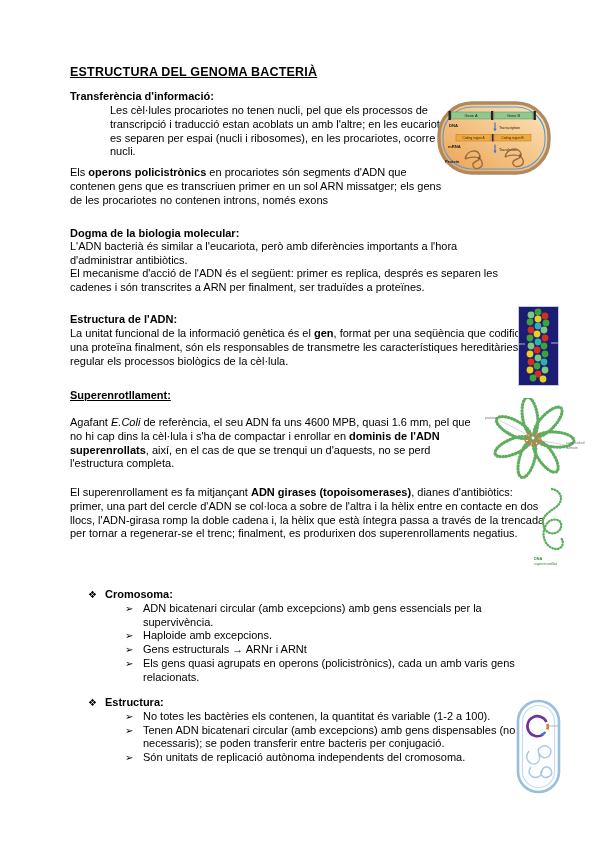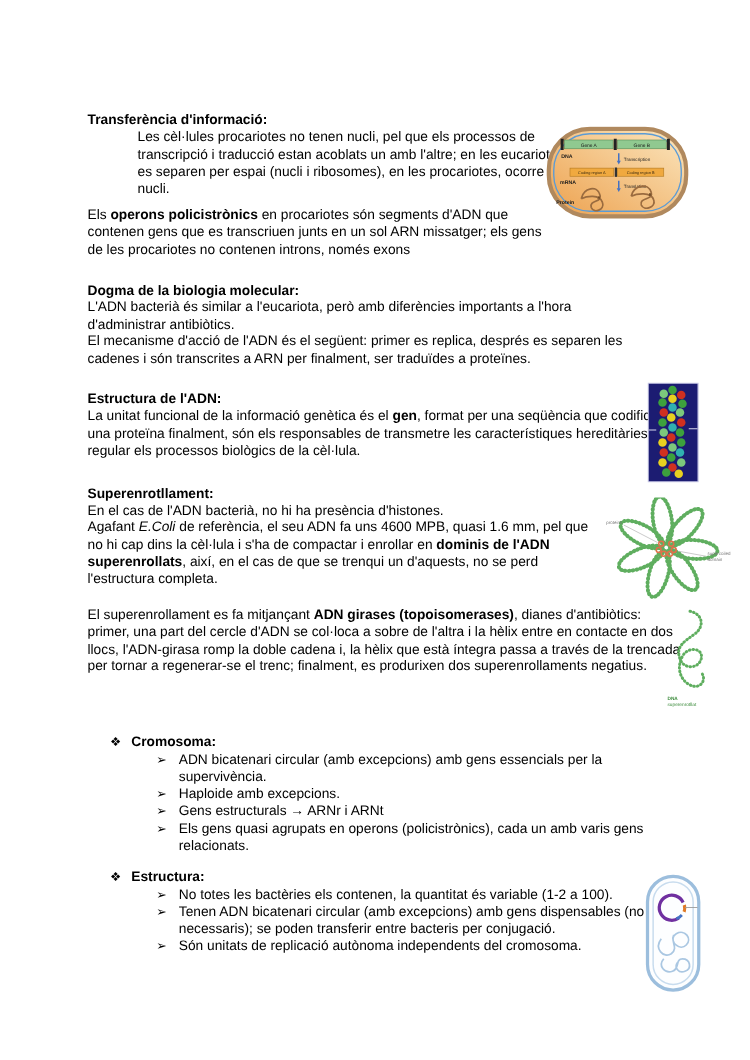--- a/index.html
+++ b/index.html
@@ -17,34 +17,34 @@
   .lvl2 .bul{width:18px;flex:0 0 18px;font-family:"DejaVu Sans",sans-serif;font-size:10px;}
   .lvl2 .txt{width:402px;}
   figure{margin:0;}
   svg text{font-family:"Liberation Sans",sans-serif;}
 </style>
 </head>
 <body>
 
 <div class="page">
 
+  <div class="abs title" style="left:70px;top:66px;">ESTRUCTURA DEL GENOMA BACTERIÀ</div>
 
   <div class="abs h" style="left:70px;top:90px;">Transferència d'informació:</div>
   <p class="abs" style="left:70px;top:104px;width:356px;margin-left:40px;">Les cèl·lules procariotes no tenen nucli, pel que els processos de transcripció i traducció estan acoblats un amb l'altre; en les eucariotes, es separen per espai (nucli i ribosomes), en les procariotes, ocorre tot al nucli.</p>
-  <p class="abs" style="left:70px;top:166px;width:372px;"><span>Els </span><span class="b">operons policistrònics</span><span> en procariotes són segments d'ADN que contenen gens que es transcriuen junts en un sol ARN missatger; els gens de les procariotes no contenen introns, només exons</span></p>
+  <p class="abs" style="left:70px;top:166px;width:372px;"><span>Els </span><span class="b">operons policistrònics</span><span> en procariotes són segments d'ADN que contenen gens que es transcriuen primer en un sol ARN missatger; els gens de les procariotes no contenen introns, només exons</span></p>
 
   <div class="abs h" style="left:70px;top:227px;text-align:right;">Dogma de la biologia molecular:</div>
   <p class="abs" style="left:70px;top:240px;width:430px;">L'ADN bacterià és similar a l'eucariota, però amb diferències importants a l'hora d'administrar antibiòtics.</p>
   <p class="abs" style="left:70px;top:267px;width:472px;">El mecanisme d'acció de l'ADN és el següent: primer es replica, després es separen les cadenes i són transcrites a ARN per finalment, ser traduïdes a proteïnes.</p>
 
   <div class="abs h" style="left:70px;top:313px;">Estructura de l'ADN:</div>
   <p class="abs" style="left:70px;top:327px;width:470px;"><span>La unitat funcional de la informació genètica és el </span><span class="b">gen</span><span>, format per una seqüència que codifica una proteïna finalment, són els responsables de transmetre les característiques hereditàries i de regular els processos biològics de la cèl·lula.</span></p>
 
-  <div class="abs h" style="left:70px;top:389px;">Superenrotllament:</div>
-  <p class="abs" style="left:70px;top:403px;width:430px;">En el cas de l'ADN bacterià, no hi ha presència d'histones.</p>
+  <div class="abs h" style="left:70px;top:389px;text-decoration:underline;">Superenrotllament:</div>
   <p class="abs" style="left:70px;top:416px;width:412px;"><span>Agafant </span><span class="i">E.Coli</span><span> de referència, el seu ADN fa uns 4600 MPB, quasi 1.6 mm, pel que no hi cap dins la cèl·lula i s'ha de compactar i enrollar en </span><span class="b">dominis de l'ADN superenrollats</span><span>, així, en el cas de que se trenqui un d'aquests, no se perd l'estructura completa.</span></p>
   <p class="abs" style="left:70px;top:486px;width:476px;"><span>El superenrollament es fa mitjançant </span><span class="b">ADN girases (topoisomerases)</span><span>, dianes d'antibiòtics: primer, una part del cercle d'ADN se col·loca a sobre de l'altra i la hèlix entre en contacte en dos llocs, l'ADN-girasa romp la doble cadena i, la hèlix que està íntegra passa a través de la trencada per tornar a regenerar-se el trenc; finalment, es produrixen dos superenrollaments negatius.</span></p>
 
 
   <div class="abs" style="left:70px;top:588px;width:478px;">
     <div class="lvl1">
       <span class="bul">❖</span>
       <span class="h">Cromosoma:</span>
     </div>
     <div class="lvl2">

